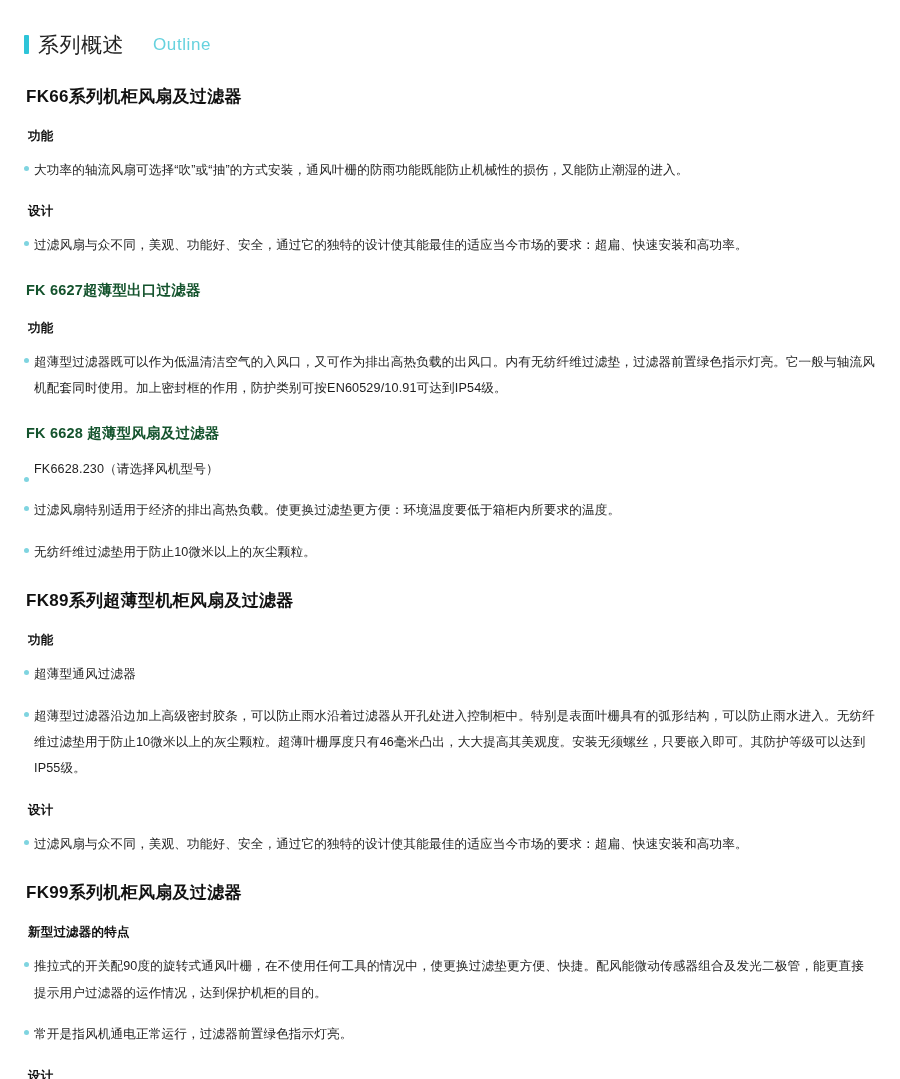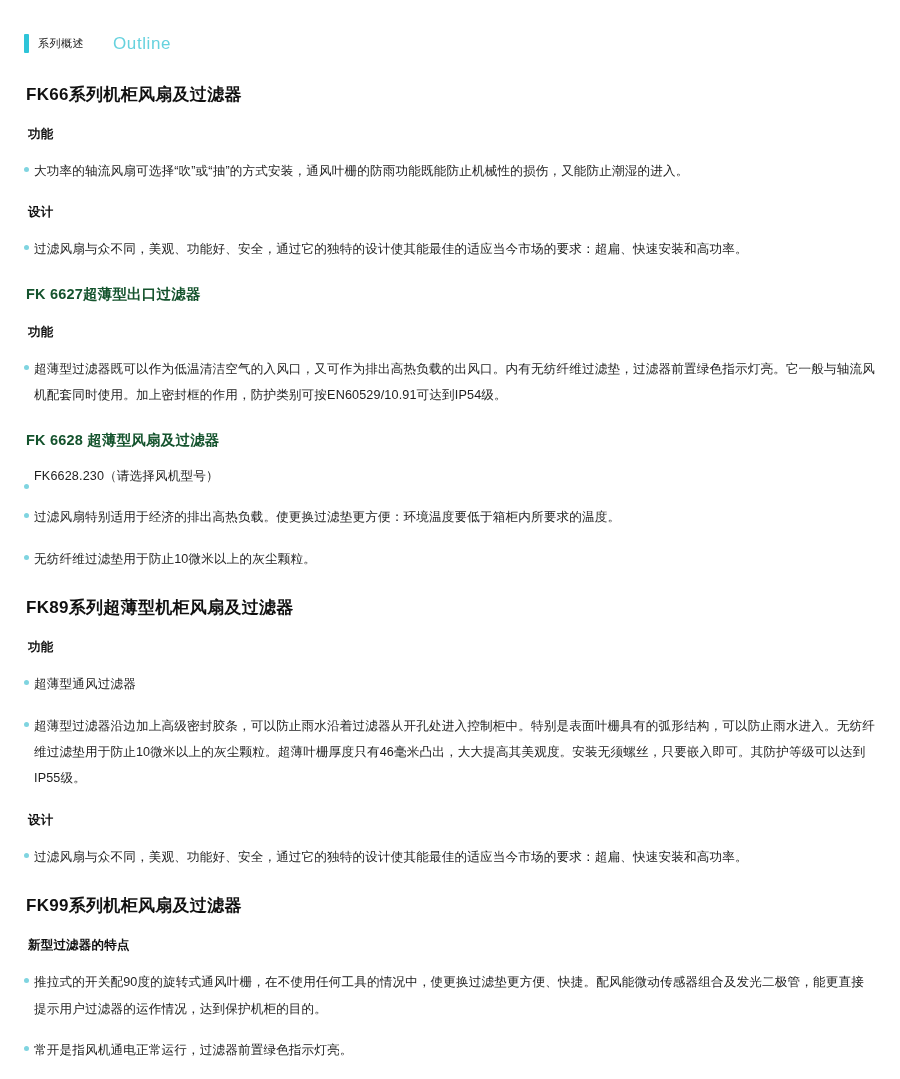--- a/index.html
+++ b/index.html
@@ -29,21 +29,21 @@
     padding-bottom: 6px;
   }
   .accent-bar {
     width: 5px;
     height: 19px;
     background: #2ec4d8;
     flex: 0 0 auto;
     border-radius: 1px;
   }
   .section-title-cn {
-    font-size: 11px;
+    font-size: 21px;
     color: #222222;
     letter-spacing: 0.5px;
     line-height: 1;
   }
   .section-title-en {
     font-size: 17px;
     color: #66d2de;
     letter-spacing: 0.6px;
     line-height: 1;
     margin-left: 20px;
@@ -93,21 +93,21 @@
   }
   .bullet-text {
     font-size: 12.6px;
     line-height: 2.1;
     color: #1d1d1d;
     letter-spacing: 0.15px;
     flex: 1 1 auto;
   }
 
   
-  h3.sub-label + .bullet-row { }
+  h3.sub-label + .bullet-row { margin-top: 12px; }
   h2.model-title + .bullet-row { margin-top: 13px; align-items: flex-end; }
 </style>
 </head>
 <body>
 
 <div class="page">
 
   <div class="section-header">
     <span class="accent-bar"></span>
     <span class="section-title-cn">系列概述</span>

